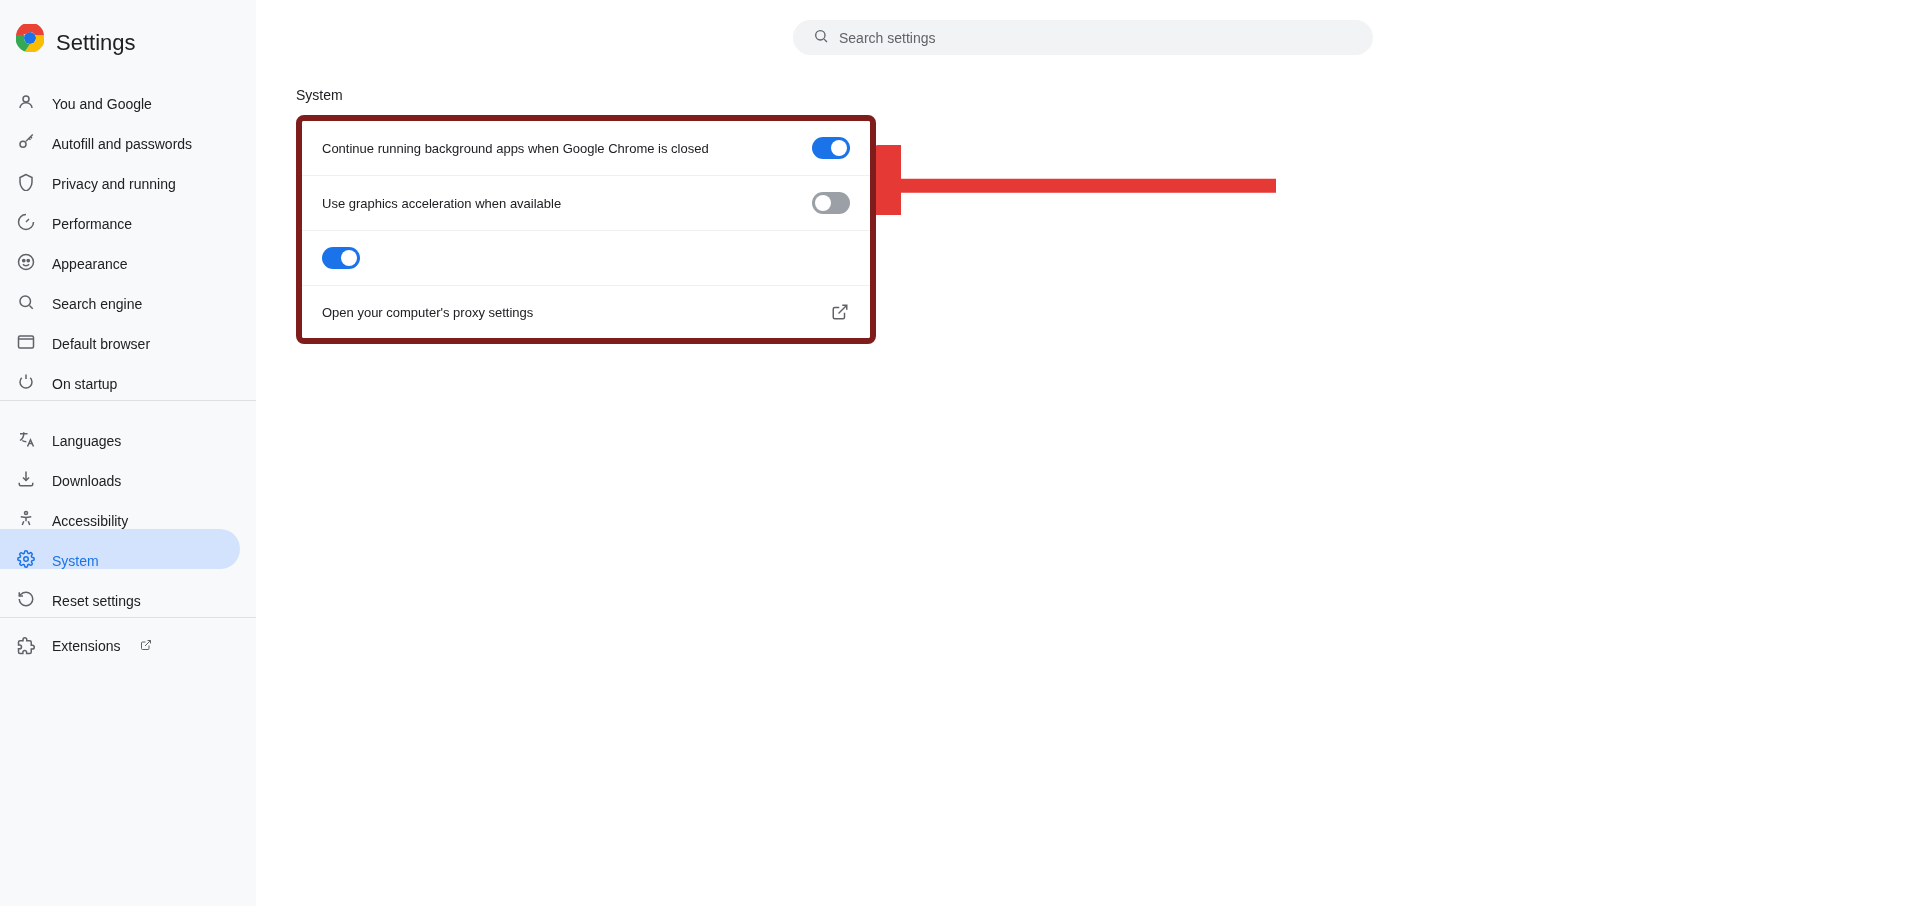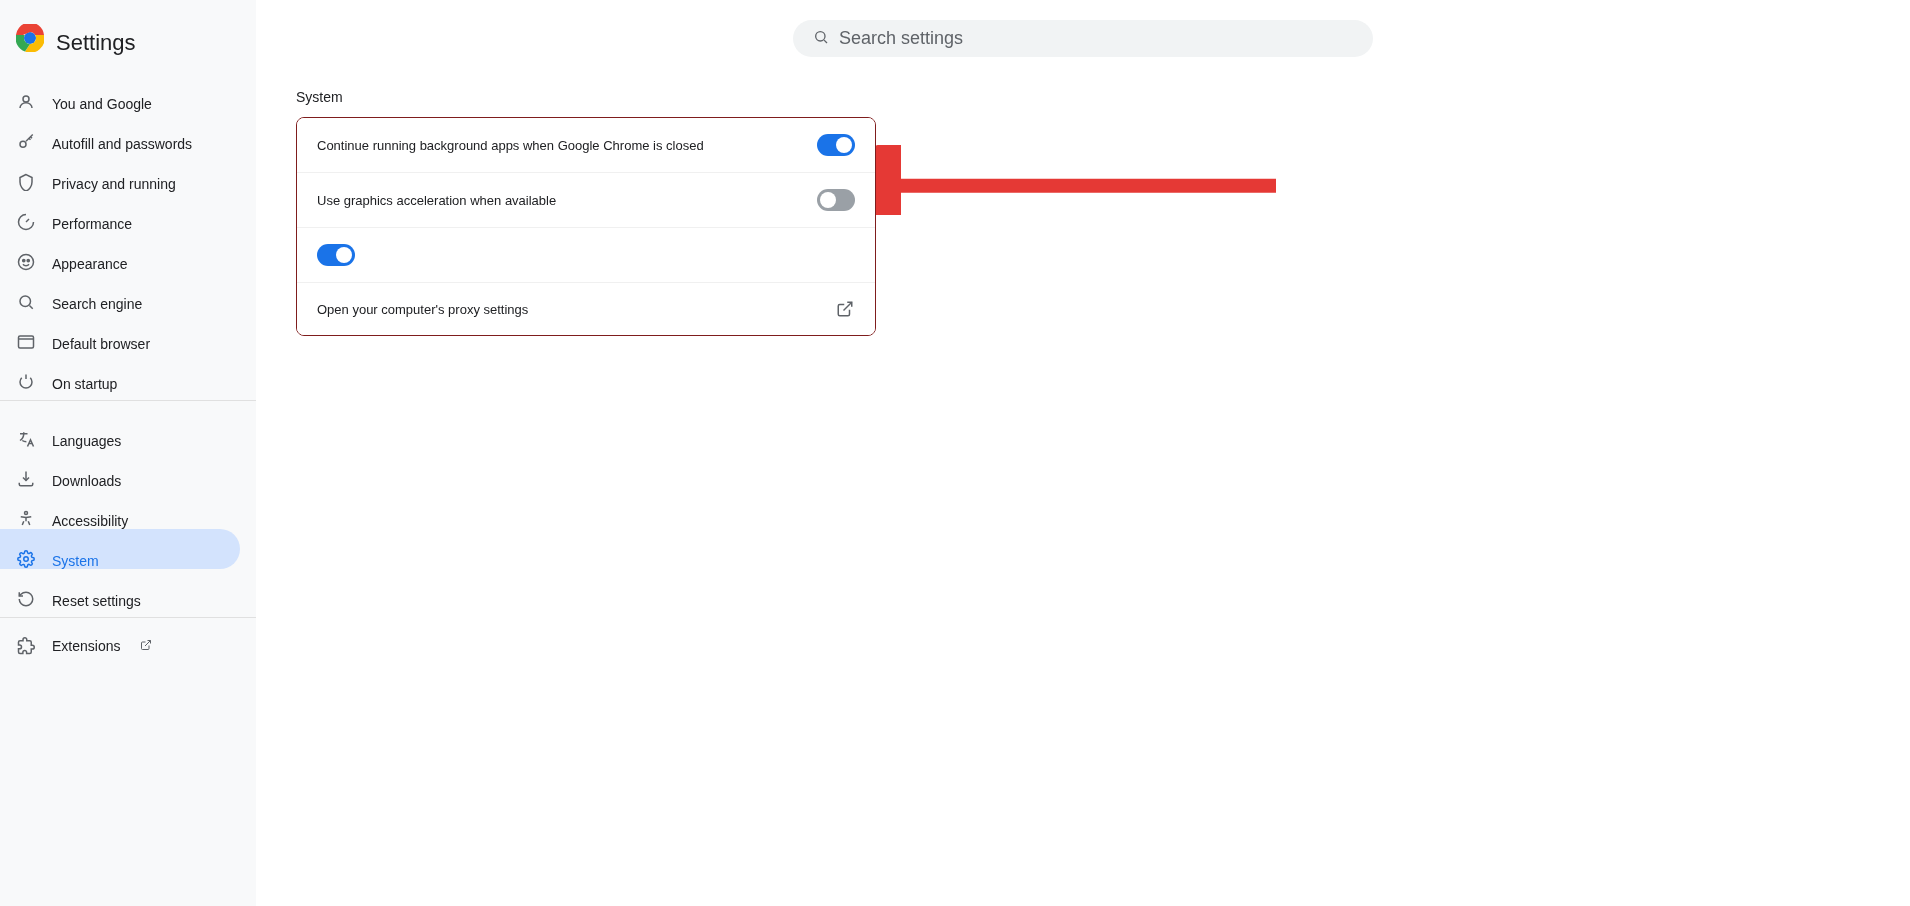--- a/index.html
+++ b/index.html
@@ -106,40 +106,40 @@
       border-radius: 24px;
       padding: 8px 20px;
       width: 580px;
       gap: 10px;
     }
 
     .search-input {
       border: none;
       background: transparent;
       outline: none;
-      font-size: 18px;
+      font-size: 14px;
       color: #202124;
       width: 100%;
     }
 
     .search-input::placeholder {
       color: #5f6368;
     }
 
     
     .section-title {
       font-size: 14px;
       color: #202124;
       margin-bottom: 12px;
       font-weight: 400;
     }
 
     
     .settings-card {
-      border: 1px solid #7f1d1d;
+      border: 6px solid #7f1d1d;
       border-radius: 8px;
       overflow: hidden;
       max-width: 580px;
     }
 
     .settings-row {
       display: flex;
       align-items: center;
       justify-content: space-between;
       padding: 16px 20px;

